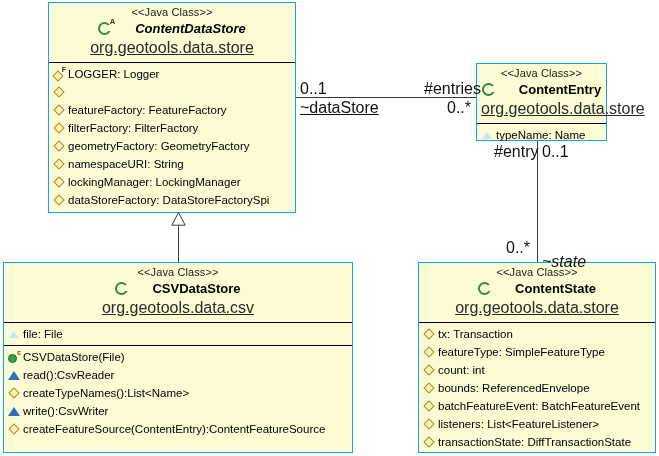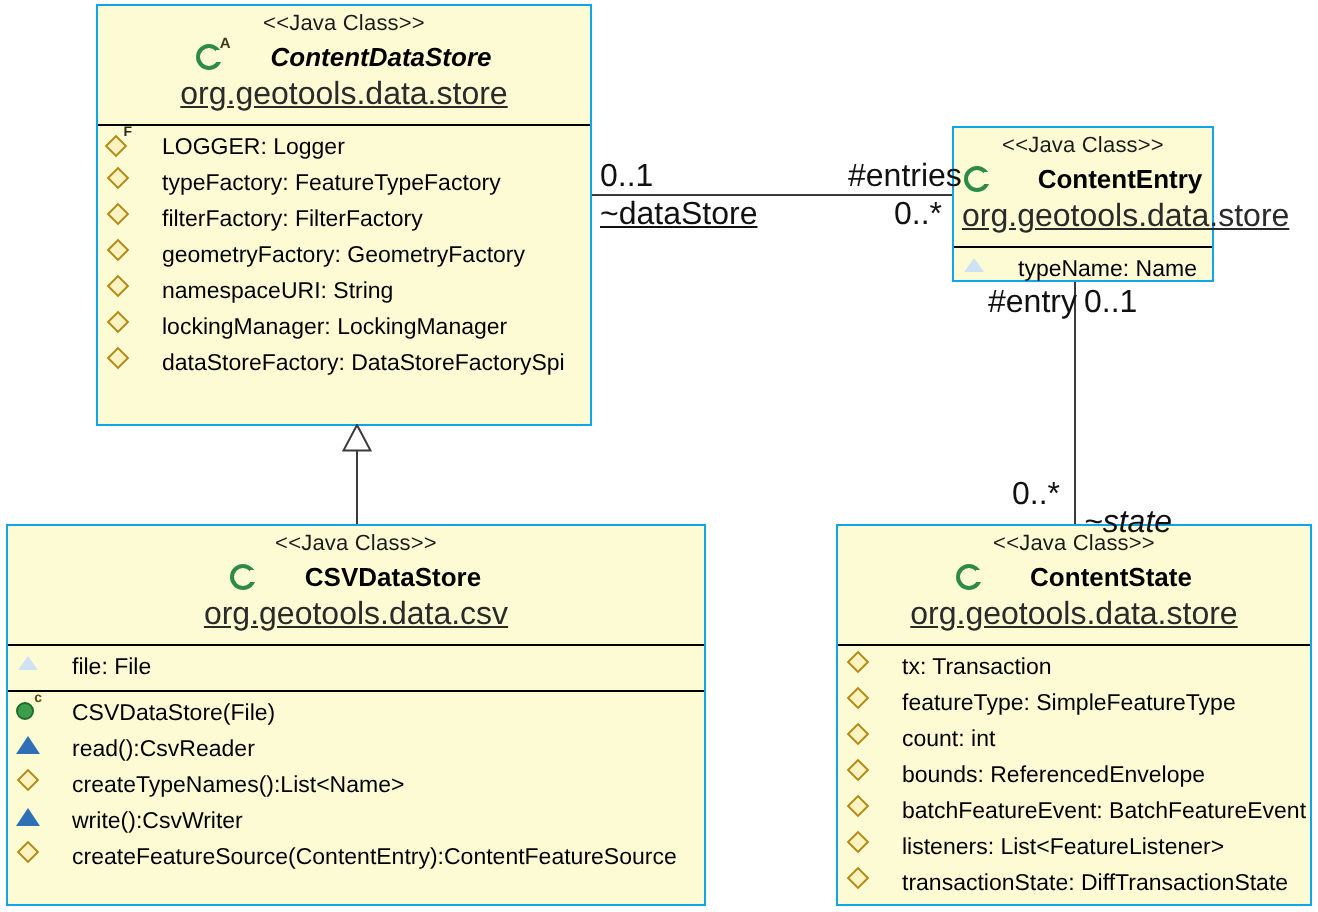--- a/index.html
+++ b/index.html
@@ -62,21 +62,22 @@
   }
 
   .uml-section {
     padding: 2px 0 2px 0;
   }
   .uml-section + .uml-section {
     border-top: 1px solid #000000;
   }
   .member {
     display: flex;
-    gap: 16px;
+    align-items: center;
+    gap: 3px;
     padding: 0px 4px;
     height: 18px;
     white-space: nowrap;
     font-size: 11.5px;
   }
   .member-text { line-height: 18px; }
 
   
   .mk {
     position: relative;
@@ -247,21 +248,24 @@
     </span>
     <span class="package-name">org.geotools.data.store</span>
   </div>
   <div class="uml-section">
     <div class="member">
       <span class="mk statf"></span>
       <span class="member-text">LOGGER: Logger</span>
     </div>
     <div class="member">
       <span class="mk pkg"></span>
-      <span class="member-text">typeFactory: FeatureTypeFactory</span>
+    </div>
+    <div class="member">
+      <span class="mk pkg"></span>
+      <span class="member-text">featureFactory: FeatureFactory</span>
     </div>
     <div class="member">
       <span class="mk pkg"></span>
       <span class="member-text">filterFactory: FilterFactory</span>
     </div>
     <div class="member">
       <span class="mk pkg"></span>
       <span class="member-text">geometryFactory: GeometryFactory</span>
     </div>
     <div class="member">

